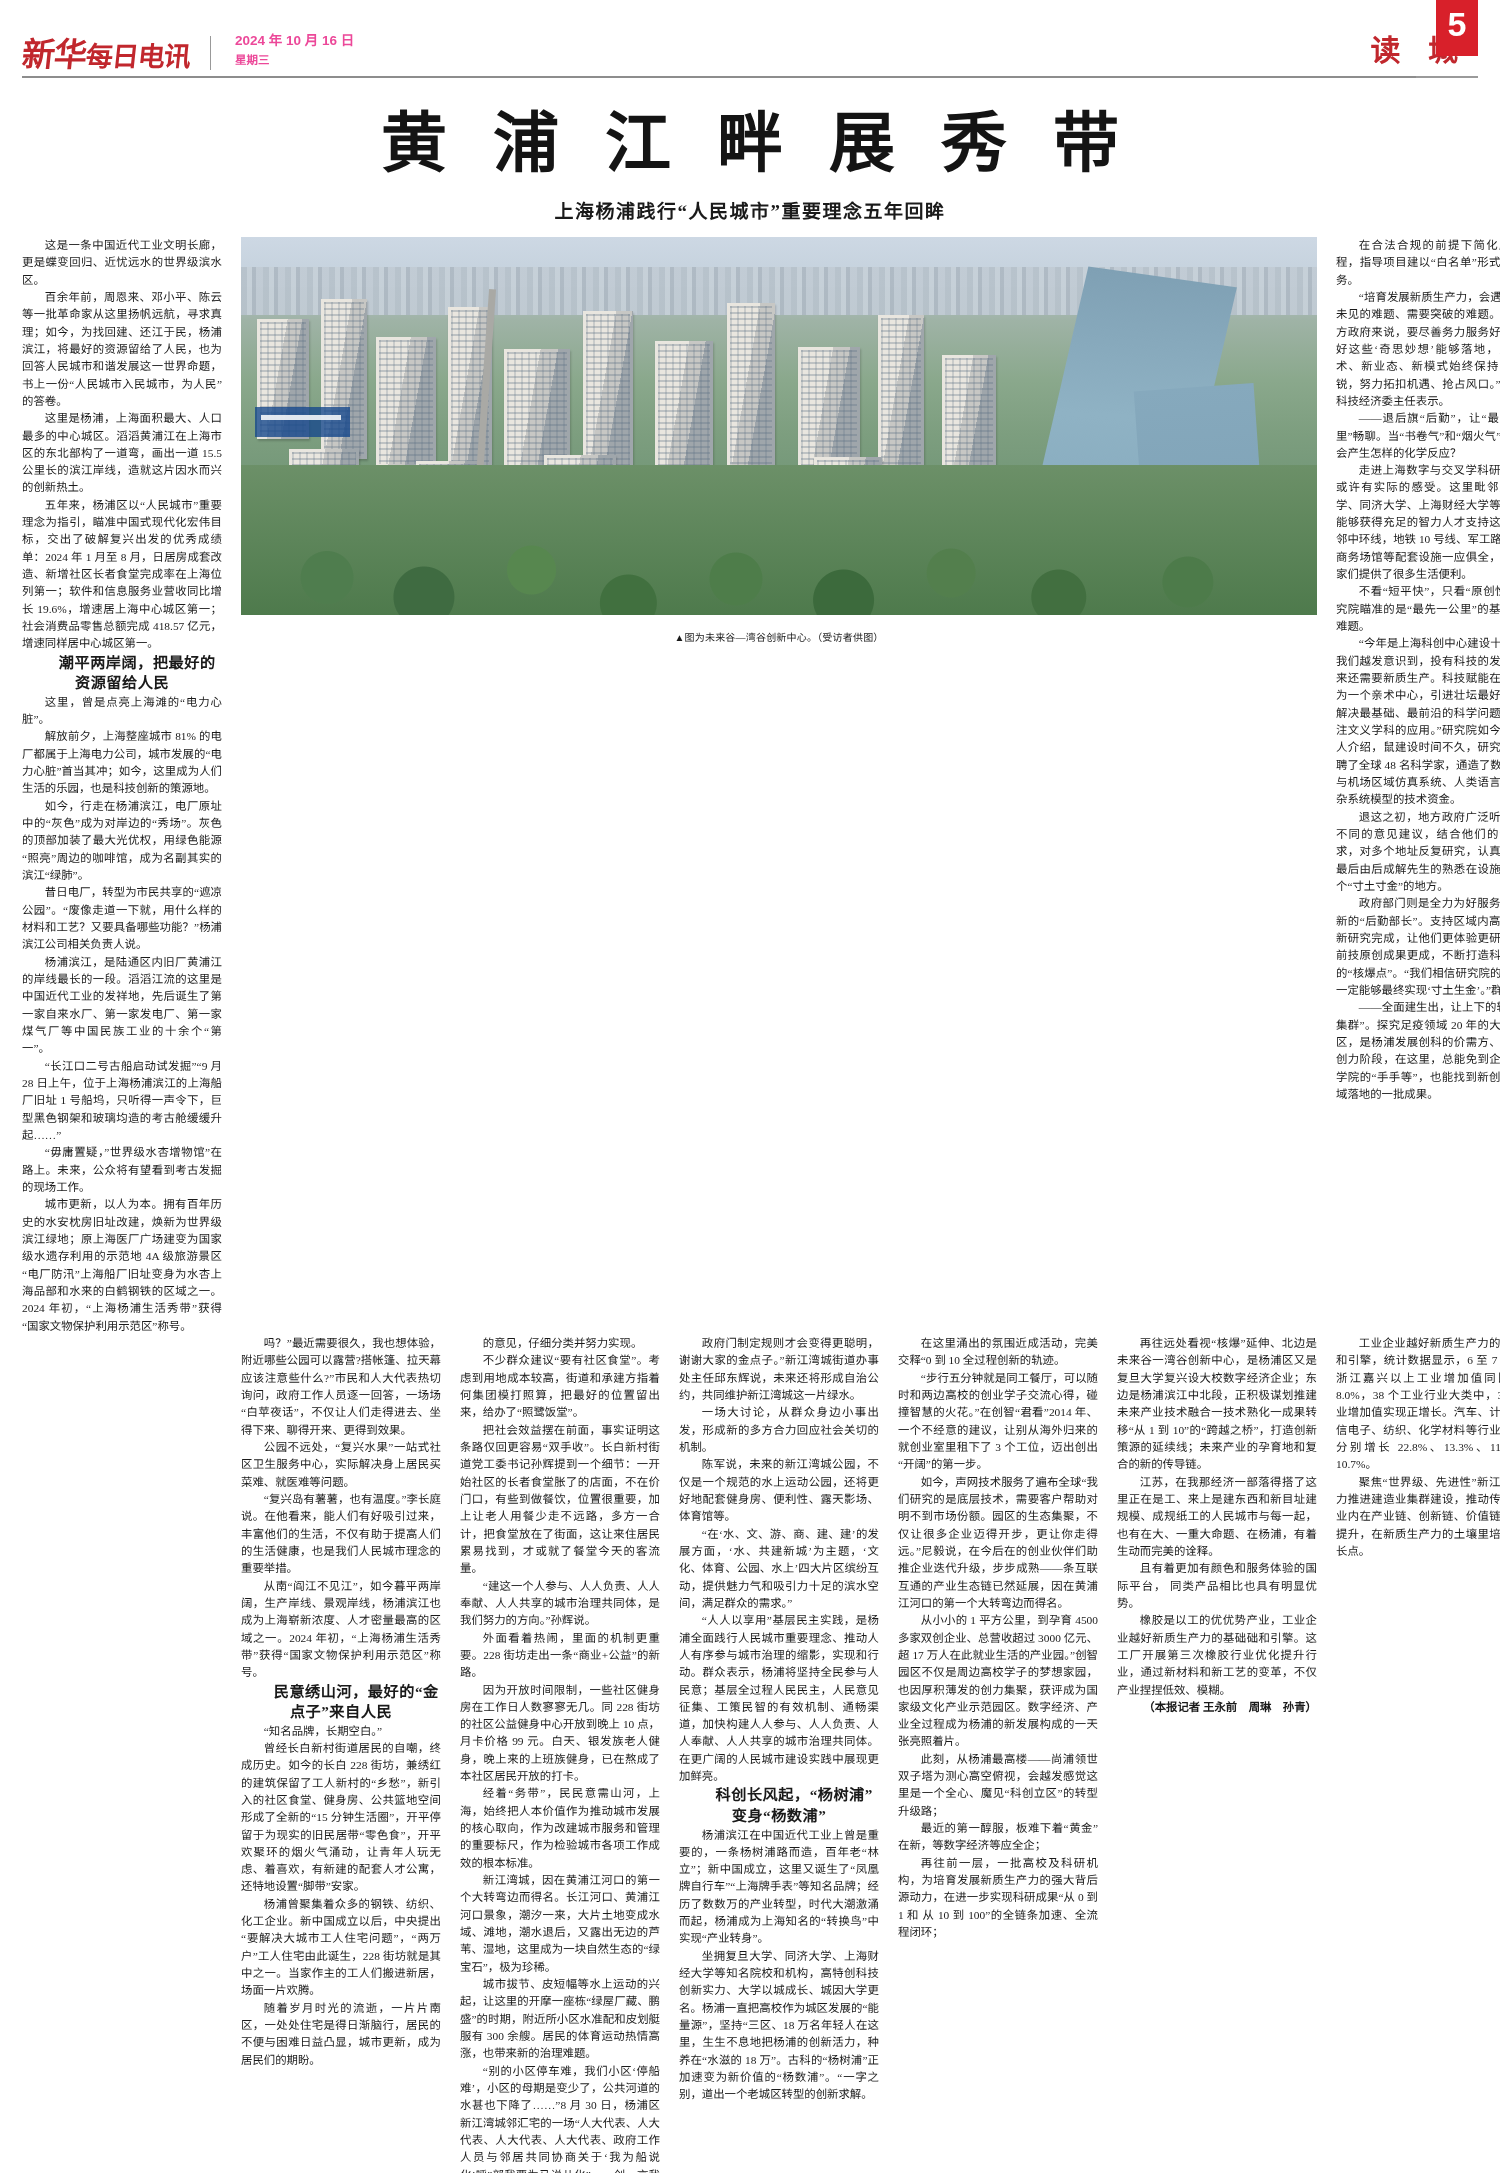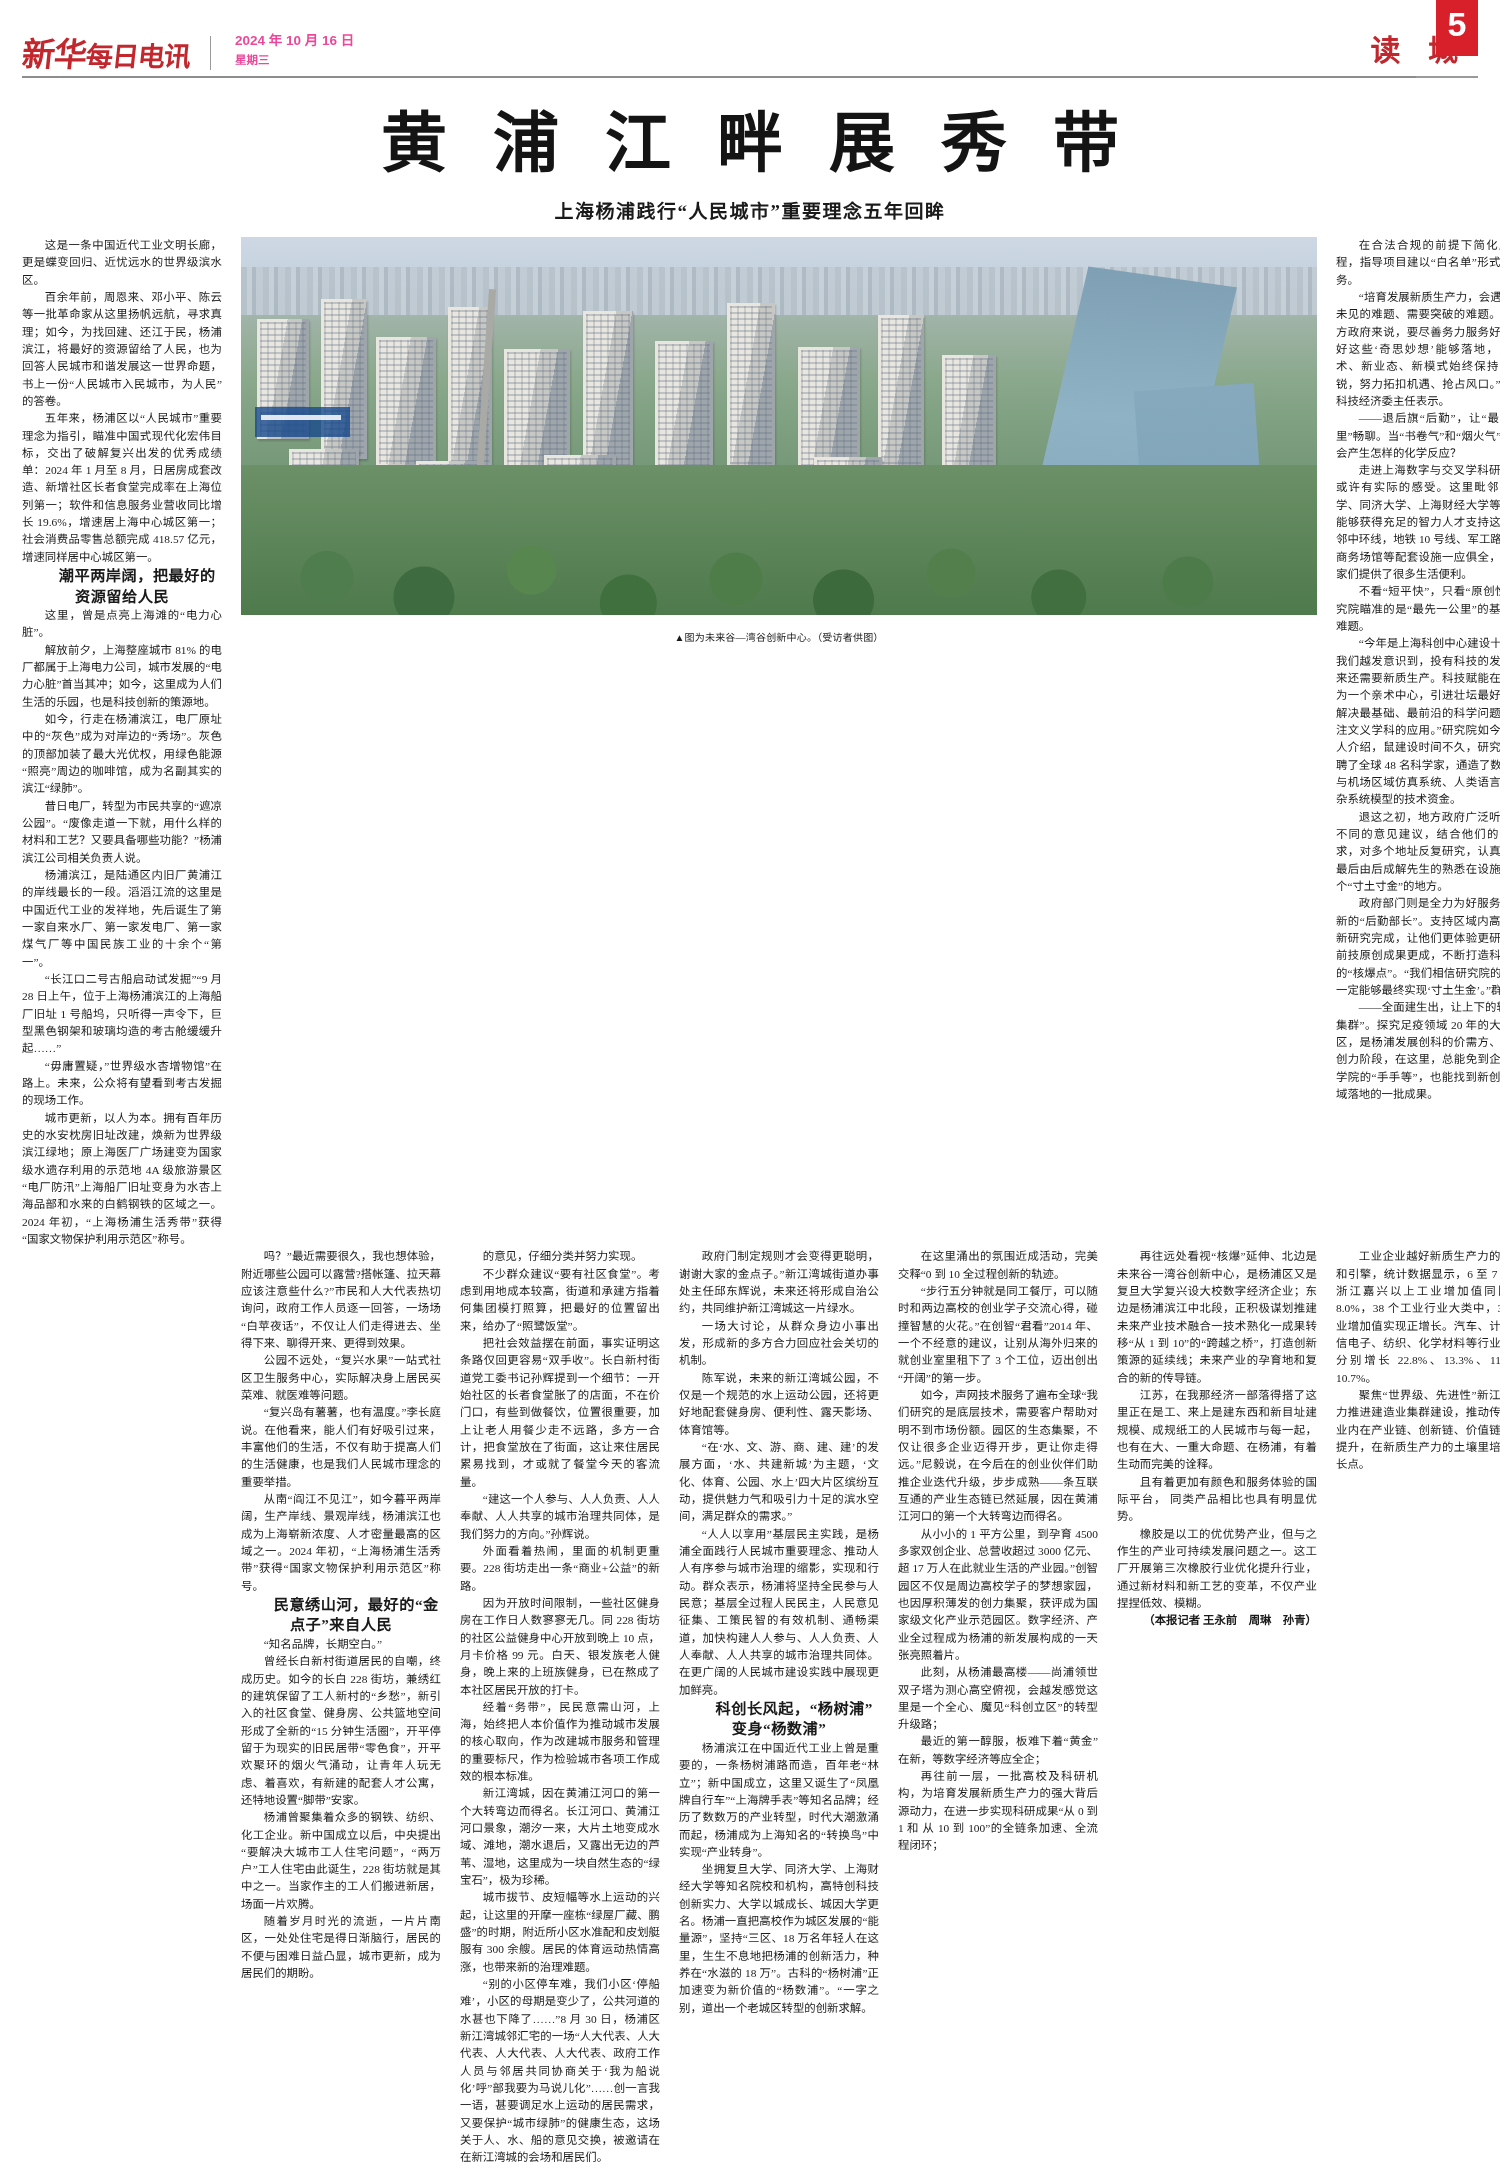--- a/index.html
+++ b/index.html
@@ -155,20 +155,21 @@
   <div class="rule-top"></div>
 
   <div class="headline">黄浦江畔展秀带</div>
   <div class="subhead">上海杨浦践行“人民城市”重要理念五年回眸</div>
 
   <div class="main-grid">
 
     <div class="col">
       <p>这是一条中国近代工业文明长廊，更是蝶变回归、近忧远水的世界级滨水区。</p>
       <p>百余年前，周恩来、邓小平、陈云等一批革命家从这里扬帆远航，寻求真理；如今，为找回建、还江于民，杨浦滨江，将最好的资源留给了人民，也为回答人民城市和谐发展这一世界命题，书上一份“人民城市入民城市，为人民”的答卷。</p>
+      <p>这里是杨浦，上海面积最大、人口最多的中心城区。滔滔黄浦江在上海市区的东北部构了一道弯，画出一道 15.5 公里长的滨江岸线，造就这片因水而兴的创新热土。</p>
       <p>五年来，杨浦区以“人民城市”重要理念为指引，瞄准中国式现代化宏伟目标，交出了破解复兴出发的优秀成绩单：2024 年 1 月至 8 月，日居房成套改造、新增社区长者食堂完成率在上海位列第一；软件和信息服务业营收同比增长 19.6%，增速居上海中心城区第一；社会消费品零售总额完成 418.57 亿元，增速同样居中心城区第一。</p>
       <p class="sec-title">潮平两岸阔，把最好的资源留给人民</p>
       <p>这里，曾是点亮上海滩的“电力心脏”。</p>
       <p>解放前夕，上海整座城市 81% 的电厂都属于上海电力公司，城市发展的“电力心脏”首当其冲；如今，这里成为人们生活的乐园，也是科技创新的策源地。</p>
       <p>如今，行走在杨浦滨江，电厂原址中的“灰色”成为对岸边的“秀场”。灰色的顶部加装了最大光优权，用绿色能源“照亮”周边的咖啡馆，成为名副其实的滨江“绿肺”。</p>
       <p>昔日电厂，转型为市民共享的“遮凉公园”。“废像走道一下就，用什么样的材料和工艺？又要具备哪些功能？”杨浦滨江公司相关负责人说。</p>
       <p>杨浦滨江，是陆通区内旧厂黄浦江的岸线最长的一段。滔滔江流的这里是中国近代工业的发祥地，先后诞生了第一家自来水厂、第一家发电厂、第一家煤气厂等中国民族工业的十余个“第一”。</p>
       <p>“长江口二号古船启动试发掘”“9 月 28 日上午，位于上海杨浦滨江的上海船厂旧址 1 号船坞，只听得一声令下，巨型黑色钢架和玻璃均造的考古舱缓缓升起……”</p>
       <p>“毋庸置疑，”世界级水杏增物馆”在路上。未来，公众将有望看到考古发掘的现场工作。</p>
       <p>城市更新，以人为本。拥有百年历史的水安枕房旧址改建，焕新为世界级滨江绿地；原上海医厂广场建变为国家级水遗存利用的示范地 4A 级旅游景区“电厂防汛”上海船厂旧址变身为水杏上海品部和水来的白鹤钢铁的区域之一。2024 年初，“上海杨浦生活秀带”获得“国家文物保护利用示范区”称号。</p>
@@ -265,21 +266,21 @@
       <p>此刻，从杨浦最高楼——尚浦领世双子塔为测心高空俯视，会越发感觉这里是一个全心、魔见“科创立区”的转型升级路；</p>
       <p>最近的第一醇服，板难下着“黄金”在新，等数字经济等应全企；</p>
       <p>再往前一层，一批高校及科研机构，为培育发展新质生产力的强大背后源动力，在进一步实现科研成果“从 0 到 1 和 从 10 到 100”的全链条加速、全流程闭环；</p>
     </div>
 
     <div class="col" style="grid-column:6;grid-row:2;">
       <p>再往远处看视“核爆”延伸、北边是未来谷一湾谷创新中心，是杨浦区又是复旦大学复兴设大校数字经济企业；东边是杨浦滨江中北段，正积极谋划推建未来产业技术融合一技术熟化一成果转移“从 1 到 10”的“跨越之桥”，打造创新策源的延续线；未来产业的孕育地和复合的新的传导链。</p>
       <p>江苏，在我那经济一部落得搭了这里正在是工、来上是建东西和新目址建规模、成规纸工的人民城市与每一起，也有在大、一重大命题、在杨浦，有着生动而完美的诠释。</p>
       <p>且有着更加有颜色和服务体验的国际平台，
 同类产品相比也具有明显优势。</p>
-      <p>橡胶是以工的优优势产业，但与之作生的产业可持续发展问题之一。这工厂开展第三次橡胶行业优化提升行业，通过新材料和新工艺的变革，不仅产业捏捏低效、模糊。</p>
+      <p>橡胶是以工的优优势产业，工业企业越好新质生产力的基础础和引擎。这工厂开展第三次橡胶行业优化提升行业，通过新材料和新工艺的变革，不仅产业捏捏低效、模糊。</p>
       <p class="byline">（本报记者 王永前　周琳　孙青）</p>
     </div>
 
     <div class="col" style="grid-column:7;grid-row:2;">
       <p>工业企业越好新质生产力的基础础和引擎，统计数据显示，6 至 7 年中，浙江嘉兴以上工业增加值同比增长 8.0%，38 个工业行业大类中，30 个行业增加值实现正增长。汽车、计算机通信电子、纺织、化学材料等行业增加值分别增长 22.8%、13.3%、11.0% 和 10.7%。</p>
       <p>聚焦“世界级、先进性”新江工业大力推进建造业集群建设，推动传统制造业内在产业链、创新链、价值链上加速提升，在新质生产力的土壤里培育新增长点。</p>
     </div>
   </div>
 
 </div>

